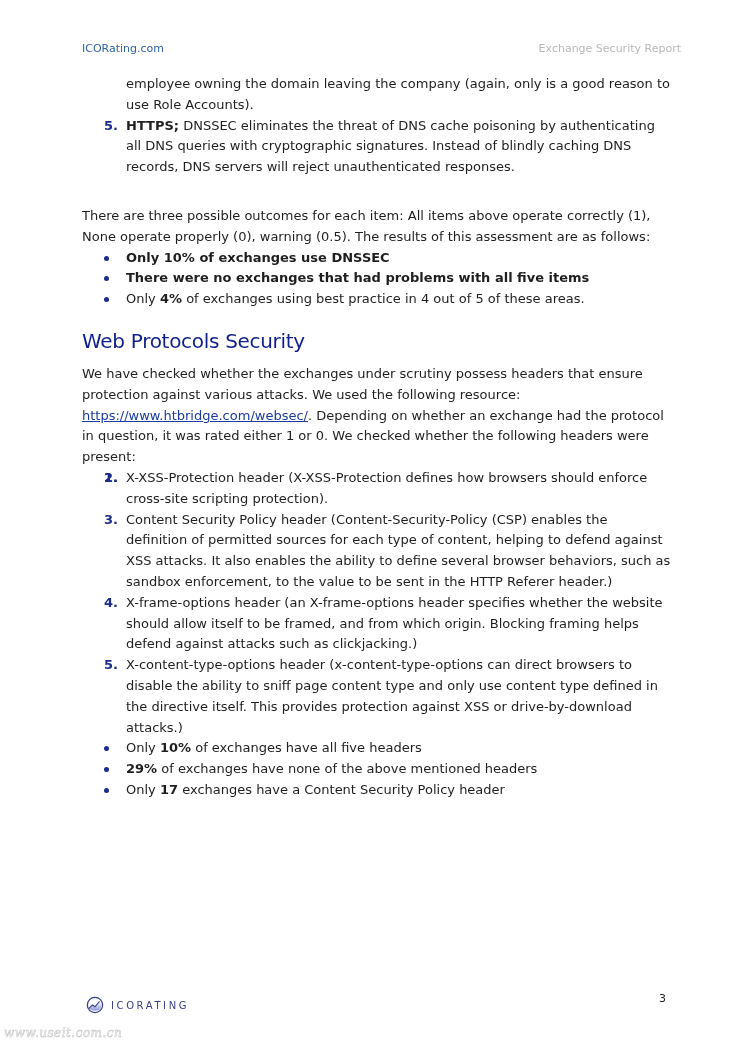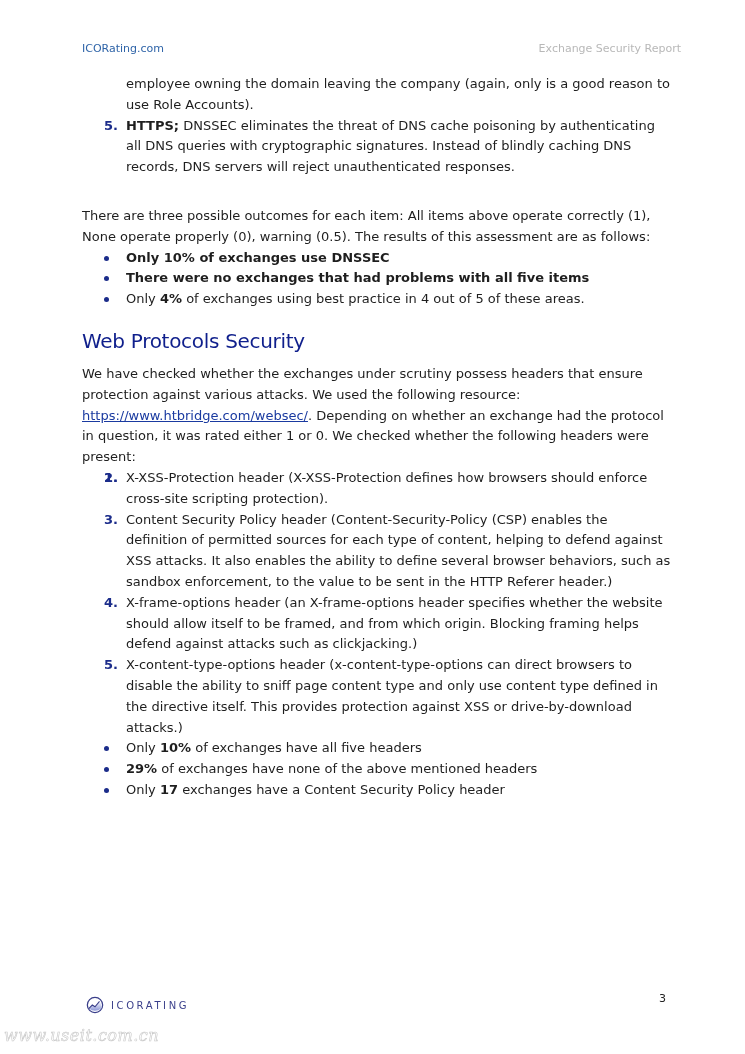--- a/index.html
+++ b/index.html
@@ -18,21 +18,21 @@
     .ul .dot { position: absolute; left: 22px; top: 8px; width: 5px; height: 5px; border-radius: 50%; background: #1b2c8a; }
     p { margin: 0; }
     .para { margin-top: 28px; }
     .h2 { margin-top: 18px; margin-bottom: 10px; font-size: 20px; font-weight: normal; color: #0f1f8c; line-height: 26px; letter-spacing: -0.3px; }
     a.link { color: #1a3aa0; text-decoration: underline; }
     b { font-weight: bold; }
     .footer-logo { position: absolute; left: 86px; top: 996px; display: flex; align-items: center; }
     .logo-mark { width: 18px; height: 18px; }
     .logo-text { margin-left: 7px; font-size: 10px; letter-spacing: 2.6px; color: #3a3f8a; }
     .page-num { position: absolute; left: 659px; top: 992px; font-size: 11px; color: #222; }
-    .watermark { position: absolute; left: 4px; top: 1026px; font-family: "DejaVu Serif", serif; font-style: italic; font-size: 16px; color: transparent; -webkit-text-stroke: 0.6px #c9c9c9; letter-spacing: 0.5px; }
+    .watermark { position: absolute; left: 4px; top: 1026px; font-family: "DejaVu Serif", serif; font-style: italic; font-size: 12px; color: transparent; -webkit-text-stroke: 0.6px #c9c9c9; letter-spacing: 0.5px; }
   </style>
 </head>
 <body>
 
 <div class="hdr-left">ICORating.com</div>
 <div class="hdr-right">Exchange Security Report</div>
 
 <div class="content">
   <ol class="ol">
     <li><span>employee owning the domain leaving the company (again, only is a good reason to use Role Accounts).</span></li>

